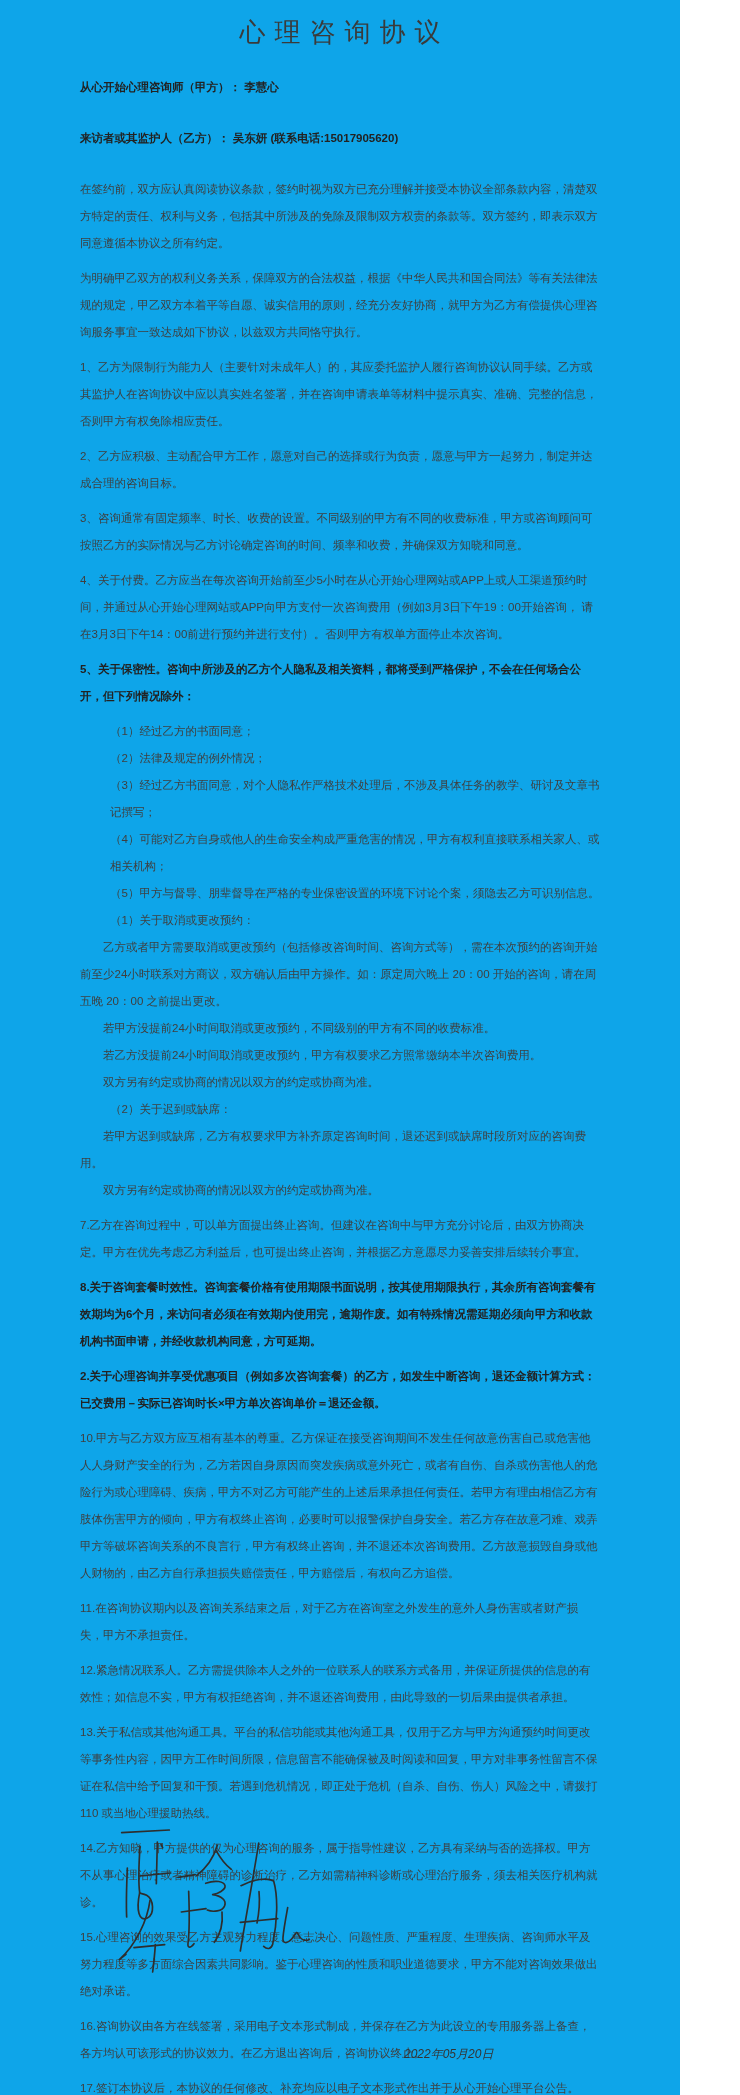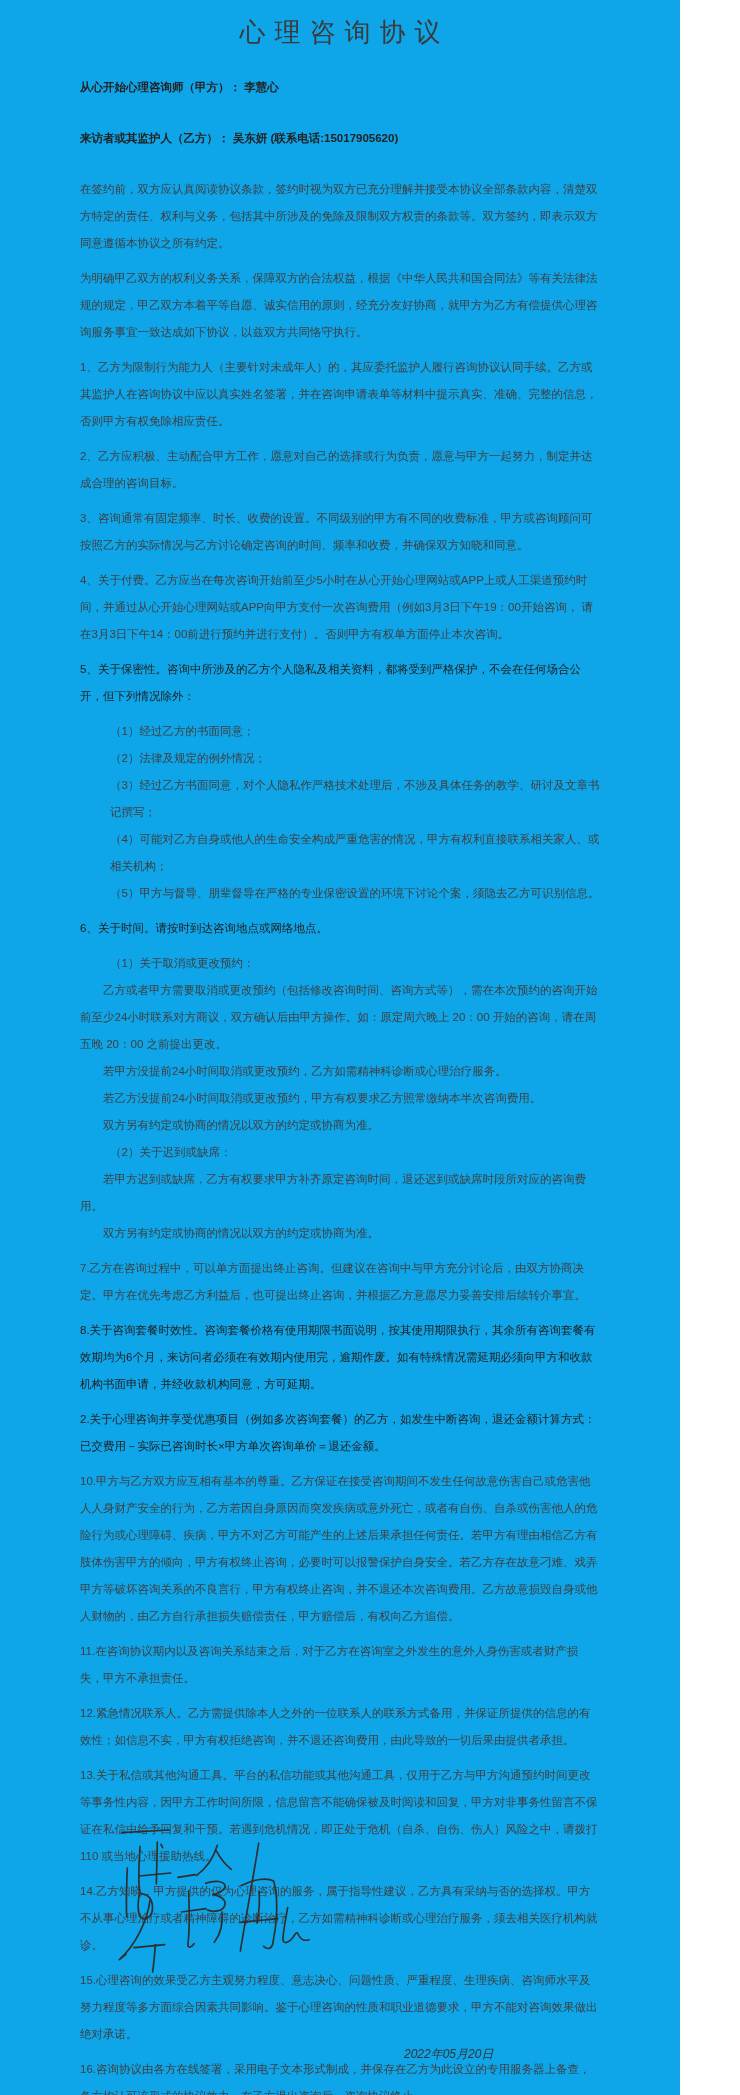--- a/index.html
+++ b/index.html
@@ -21,21 +21,21 @@
     text-align:center;
     letter-spacing:9px;
     padding-left:9px;
     line-height:36px;
     margin:0 0 24px 0;
   }
   .party{font-weight:700;color:#222;margin:24px 0;}
   .blk{margin:8px 0;}
   .blk.sub{margin:0;padding-left:30px;}
   .blk.hang{margin:0;text-indent:2em;}
-  .blk.bold{font-weight:400;color:#222;}
+  .blk.bold{font-weight:700;color:#222;}
   .sig-label{margin:32px 0 0 0;}
   .signature{position:absolute;left:40px;top:1812px;}
   .signature svg{display:block;}
   .date-stamp{
     position:absolute;
     left:404px;
     top:2046px;
     font-size:12px;
     line-height:16px;
     color:#333;
@@ -56,24 +56,23 @@
         <p class="blk p">1、乙方为限制行为能力人（主要针对未成年人）的，其应委托监护人履行咨询协议认同手续。乙方或其监护人在咨询协议中应以真实姓名签署，并在咨询申请表单等材料中提示真实、准确、完整的信息，否则甲方有权免除相应责任。</p>
         <p class="blk p">2、乙方应积极、主动配合甲方工作，愿意对自己的选择或行为负责，愿意与甲方一起努力，制定并达成合理的咨询目标。</p>
         <p class="blk p">3、咨询通常有固定频率、时长、收费的设置。不同级别的甲方有不同的收费标准，甲方或咨询顾问可按照乙方的实际情况与乙方讨论确定咨询的时间、频率和收费，并确保双方知晓和同意。</p>
         <p class="blk p">4、关于付费。乙方应当在每次咨询开始前至少5小时在从心开始心理网站或APP上或人工渠道预约时间，并通过从心开始心理网站或APP向甲方支付一次咨询费用（例如3月3日下午19：00开始咨询， 请在3月3日下午14：00前进行预约并进行支付）。否则甲方有权单方面停止本次咨询。</p>
         <p class="blk p bold">5、关于保密性。咨询中所涉及的乙方个人隐私及相关资料，都将受到严格保护，不会在任何场合公开，但下列情况除外：</p>
         <p class="blk sub">（1）经过乙方的书面同意；</p>
         <p class="blk sub">（2）法律及规定的例外情况；</p>
         <p class="blk sub">（3）经过乙方书面同意，对个人隐私作严格技术处理后，不涉及具体任务的教学、研讨及文章书记撰写；</p>
         <p class="blk sub">（4）可能对乙方自身或他人的生命安全构成严重危害的情况，甲方有权利直接联系相关家人、或相关机构；</p>
         <p class="blk sub">（5）甲方与督导、朋辈督导在严格的专业保密设置的环境下讨论个案，须隐去乙方可识别信息。</p>
-        <p class="blk p bold">6、关于时间。请按时到达咨询地点或网络地点。</p>
         <p class="blk sub">（1）关于取消或更改预约：</p>
         <p class="blk hang">乙方或者甲方需要取消或更改预约（包括修改咨询时间、咨询方式等），需在本次预约的咨询开始前至少24小时联系对方商议，双方确认后由甲方操作。如：原定周六晚上 20：00 开始的咨询，请在周五晚 20：00 之前提出更改。</p>
-        <p class="blk hang">若甲方没提前24小时间取消或更改预约，乙方如需精神科诊断或心理治疗服务。</p>
+        <p class="blk hang">若甲方没提前24小时间取消或更改预约，不同级别的甲方有不同的收费标准。</p>
         <p class="blk hang">若乙方没提前24小时间取消或更改预约，甲方有权要求乙方照常缴纳本半次咨询费用。</p>
         <p class="blk hang">双方另有约定或协商的情况以双方的约定或协商为准。</p>
         <p class="blk sub">（2）关于迟到或缺席：</p>
         <p class="blk hang">若甲方迟到或缺席，乙方有权要求甲方补齐原定咨询时间，退还迟到或缺席时段所对应的咨询费用。</p>
         <p class="blk hang">双方另有约定或协商的情况以双方的约定或协商为准。</p>
         <p class="blk p">7.乙方在咨询过程中，可以单方面提出终止咨询。但建议在咨询中与甲方充分讨论后，由双方协商决定。甲方在优先考虑乙方利益后，也可提出终止咨询，并根据乙方意愿尽力妥善安排后续转介事宜。</p>
         <p class="blk p bold">8.关于咨询套餐时效性。咨询套餐价格有使用期限书面说明，按其使用期限执行，其余所有咨询套餐有效期均为6个月，来访问者必须在有效期内使用完，逾期作废。如有特殊情况需延期必须向甲方和收款机构书面申请，并经收款机构同意，方可延期。</p>
         <p class="blk p bold">2.关于心理咨询并享受优惠项目（例如多次咨询套餐）的乙方，如发生中断咨询，退还金额计算方式：已交费用－实际已咨询时长×甲方单次咨询单价＝退还金额。</p>
         <p class="blk p">10.甲方与乙方双方应互相有基本的尊重。乙方保证在接受咨询期间不发生任何故意伤害自己或危害他人人身财产安全的行为，乙方若因自身原因而突发疾病或意外死亡，或者有自伤、自杀或伤害他人的危险行为或心理障碍、疾病，甲方不对乙方可能产生的上述后果承担任何责任。若甲方有理由相信乙方有肢体伤害甲方的倾向，甲方有权终止咨询，必要时可以报警保护自身安全。若乙方存在故意刁难、戏弄甲方等破坏咨询关系的不良言行，甲方有权终止咨询，并不退还本次咨询费用。乙方故意损毁自身或他人财物的，由乙方自行承担损失赔偿责任，甲方赔偿后，有权向乙方追偿。</p>
         <p class="blk p">11.在咨询协议期内以及咨询关系结束之后，对于乙方在咨询室之外发生的意外人身伤害或者财产损失，甲方不承担责任。</p>

